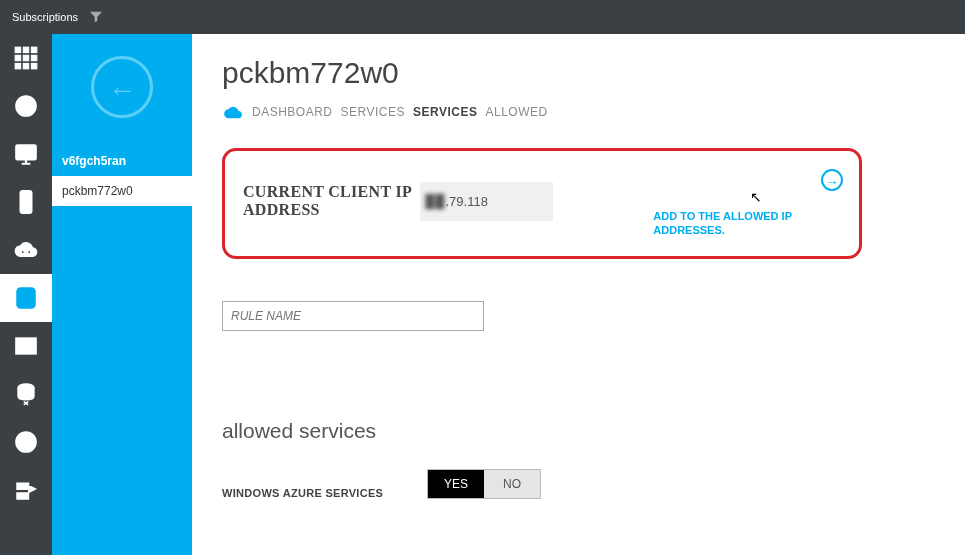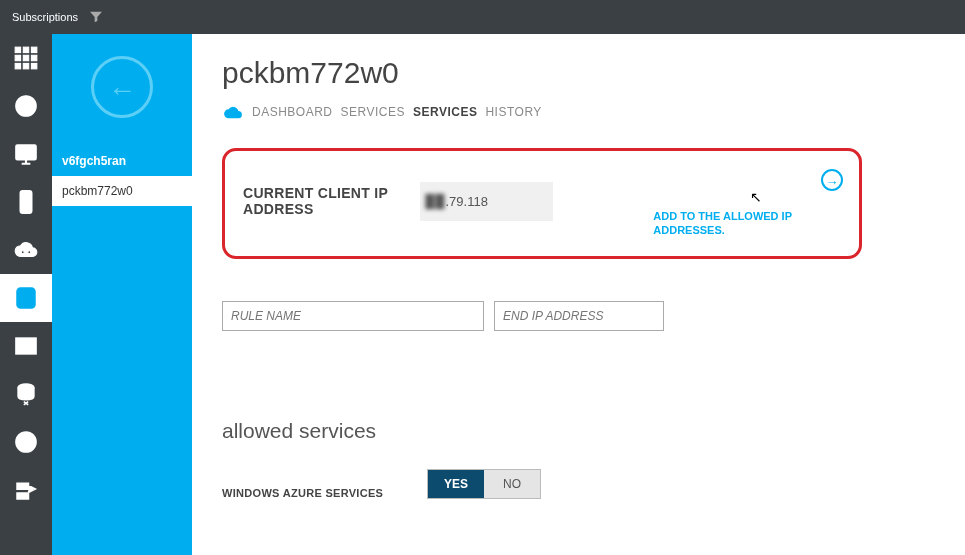--- a/index.html
+++ b/index.html
@@ -33,40 +33,40 @@
   .main { flex: 1; padding: 22px 0 0 30px; overflow: hidden; }
   .page-title { font-size: 30px; font-weight: 300; color: #444; }
   .tabs { display:flex; align-items:center; gap: 8px; margin-top: 14px; }
   .cloud-icon { width:22px; height:16px; }
   .tab { font-size: 12px; letter-spacing: 0.5px; color: #8a8a8a; cursor:pointer; }
   .tab.active { color: #444; font-weight: 600; }
 
   .section-title { font-size: 21px; font-weight: 300; color: #555; margin-top: 58px; }
   
   .ip-box { margin-top: 28px; border: 3px solid #d9252b; border-radius: 14px; padding: 14px 18px 18px; display:flex; align-items:center; width: 640px; position: relative; }
-  .ip-label { font-size: 14px; font-weight: 600; color: #444; letter-spacing: 0.3px; width: 200px; }
+  .ip-label { font-size: 16px; font-weight: 600; color: #444; letter-spacing: 0.3px; width: 200px; font-family: Liberation Serif, serif; }
   .ip-value { font-size: 13px; color: #555; background: #f0f0f0; padding: 12px 6px; width: 150px; }
   .ip-blur { filter: blur(2px); display:inline-block; }
   .ip-link { font-size: 11px; font-weight: 600; color: #00aeef; margin-left: 100px; line-height: 1.3; cursor:pointer;margin-top:44px; }
   .cursor-ptr { position:absolute; left: 525px; top: 38px; font-size:14px; }
   .arrow-circle { position:absolute; right: 16px; top: 18px; width: 22px; height:22px; border:2px solid #00aeef; border-radius:50%; display:flex; align-items:center; justify-content:center; color:#00aeef; font-size:13px; cursor:pointer; }
 
   .rule-row { display:flex; gap: 10px; margin-top: 42px; }
   .rule-row input { height: 30px; border: 1px solid #aaa; padding: 0 8px; font-size: 12px; color:#a21caf; font-style: italic; }
   .inp-rule { width: 262px; }
   .inp-start { width: 262px; }
   .inp-end { width: 170px; }
 
   .section-title2 { font-size: 21px; font-weight: 300; color: #555; margin-top: 88px; }
   
   .svc-row { display:flex; align-items:flex-end; margin-top: 26px; }
   .svc-label { font-size: 11px; font-weight: 600; color:#444; letter-spacing:0.3px; width: 205px; }
   .toggle { display:flex; border:1px solid #bbb; }
   .toggle button { width: 56px; height: 28px; border:none; font-size:12px; cursor:pointer; }
-  .toggle .yes { background:#0c4a6e; color:#fff; font-weight:700; }
+  .toggle .yes { background:#000000; color:#fff; font-weight:400; }
   .toggle .no { background:#e5e5e5; color:#555; }
 </style>
 </head>
 <body>
 
 <div class="topbar">
   <div class="topbar-right">
     <span>Subscriptions</span>
     <svg class="filter-icon" viewBox="0 0 24 24" fill="#aaa">
         <path d="M3 4h18l-7 8v6l-4 2v-8L3 4z"></path>
@@ -159,35 +159,34 @@
 
   <div class="main">
     <h1 class="page-title">pckbm772w0</h1>
     <div class="tabs">
       <svg class="cloud-icon" viewBox="0 0 24 18">
           <path fill="#00aeef" d="M7 16a5 5 0 010-10 6 6 0 0111 2 4 4 0 010 8H7z"></path>
         </svg>
       <span class="tab">DASHBOARD</span>
       <span class="tab">SERVICES</span>
       <span class="tab active">SERVICES</span>
-      <span class="tab">HISTORY</span>
+      <span class="tab">ALLOWED</span>
     </div>
 
 
     <div class="ip-box">
       <span class="ip-label">CURRENT CLIENT IP ADDRESS</span>
       <span class="ip-value"><span class="ip-blur">▉▉</span><span>.79.118</span></span>
       <span class="ip-link">ADD TO THE ALLOWED IP ADDRESSES.</span>
       <span class="cursor-ptr">↖</span>
       <span class="arrow-circle">→</span>
     </div>
 
     <div class="rule-row">
       <input class="inp-rule" placeholder="RULE NAME" style="">
-      <input class="inp-end" placeholder="END IP ADDRESS" style="">
     </div>
 
     <h2 class="section-title2">allowed services</h2>
 
     <div class="svc-row">
       <span class="svc-label">WINDOWS AZURE SERVICES</span>
       <div class="toggle">
         <button class="yes">YES</button>
         <button class="no">NO</button>
       </div>

